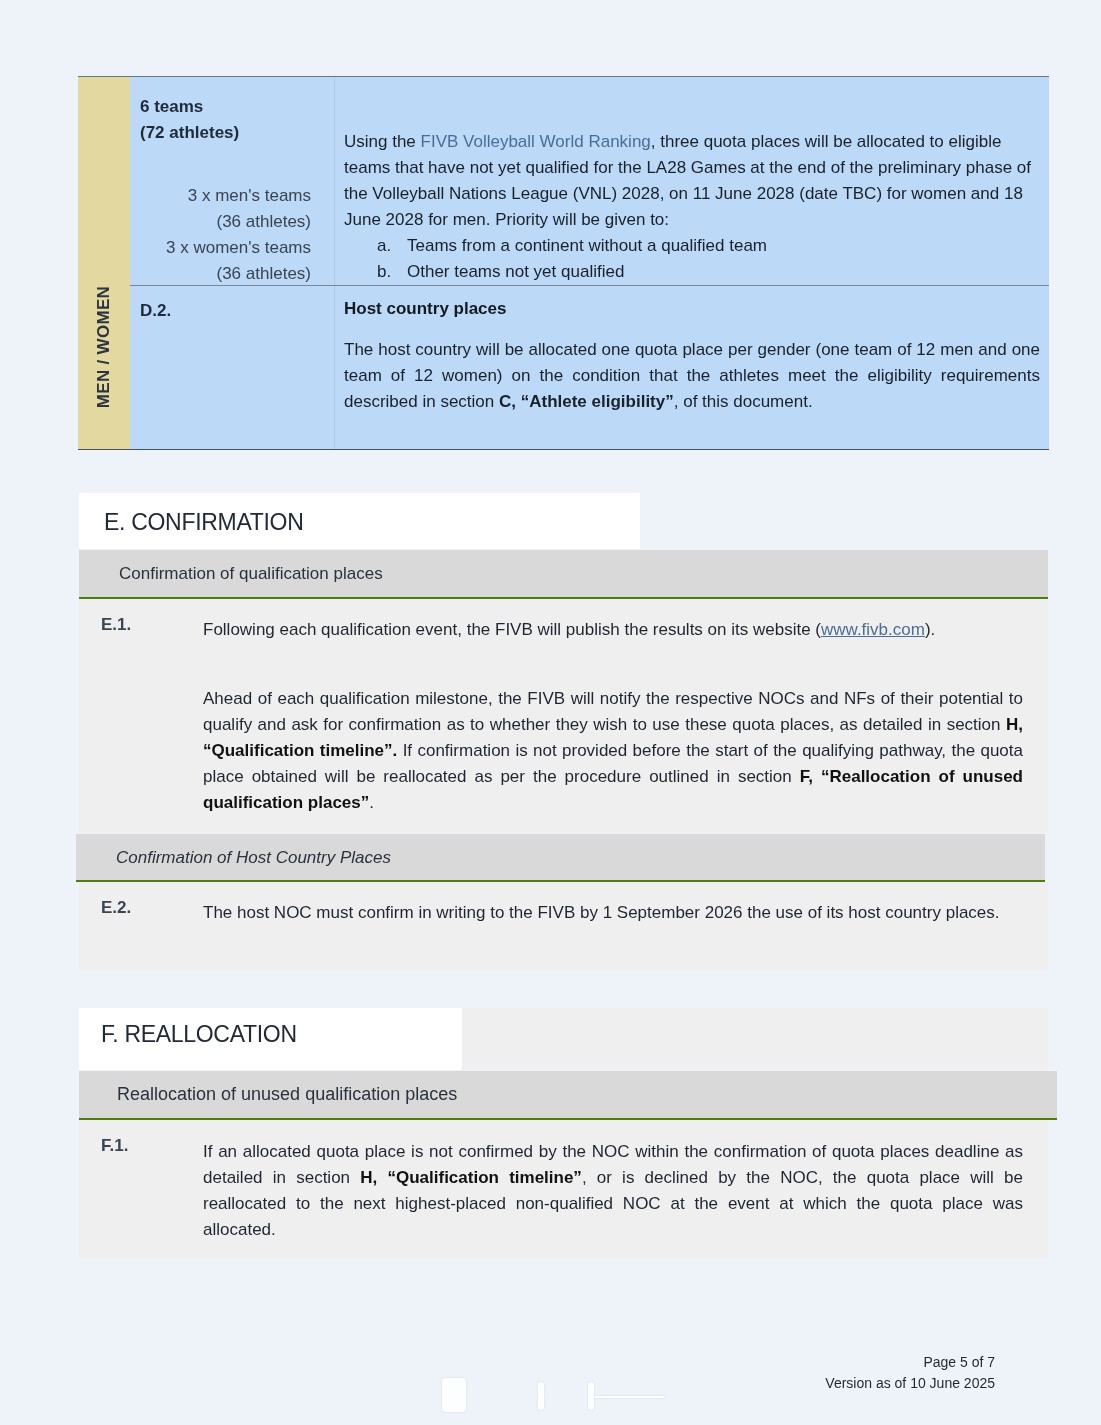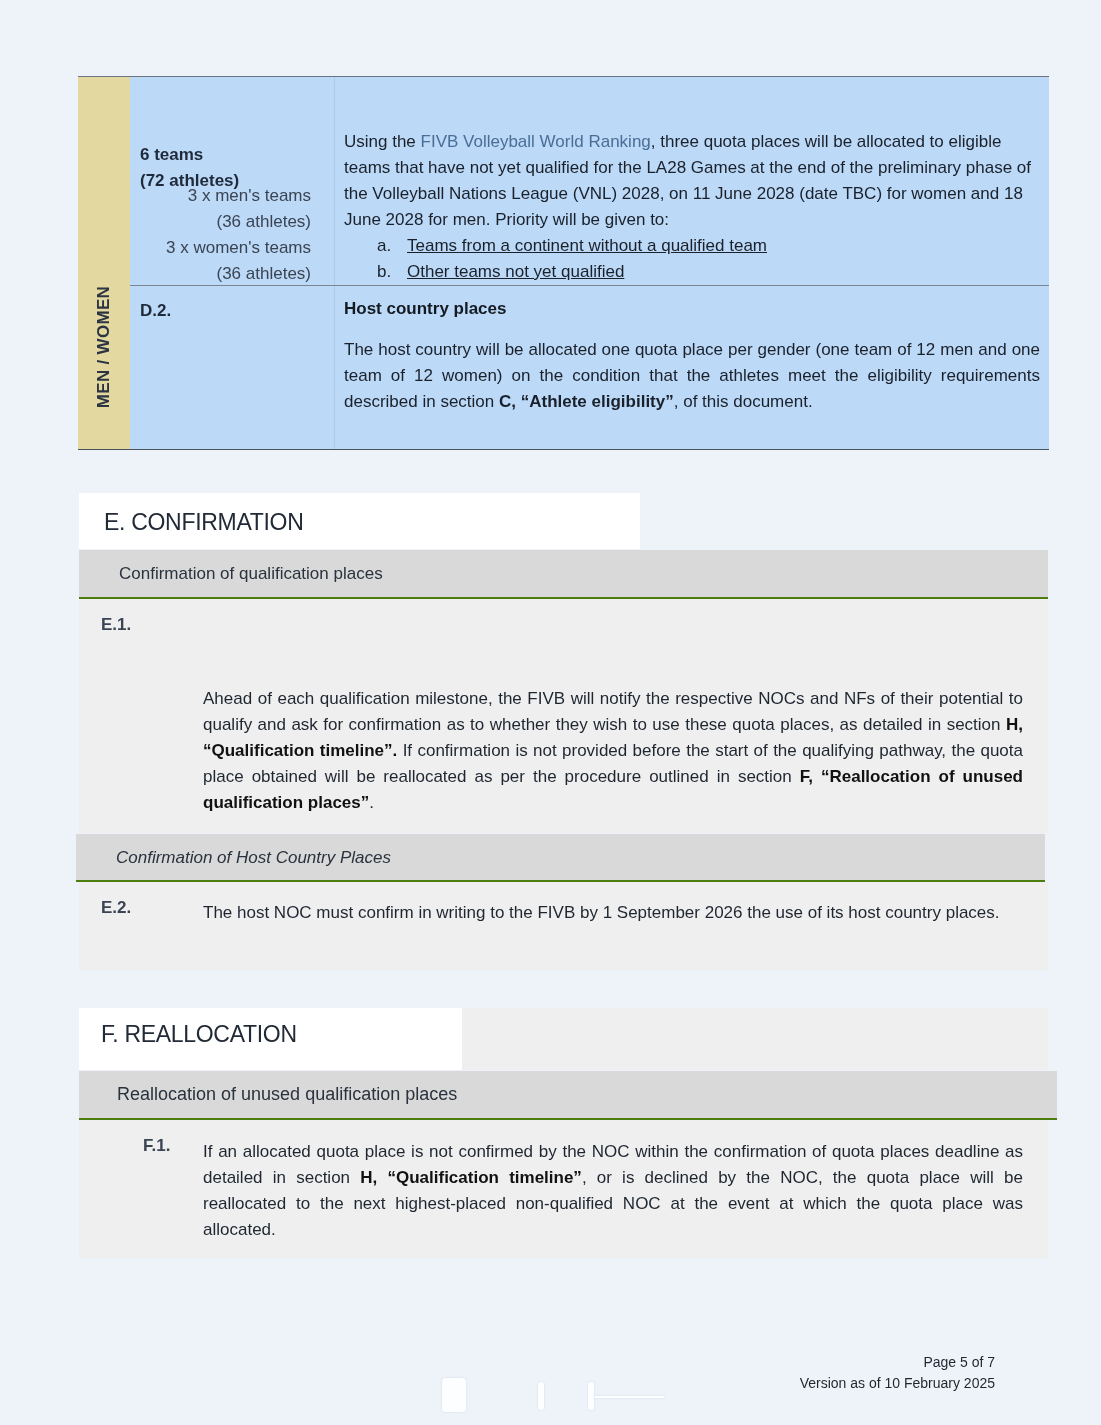--- a/index.html
+++ b/index.html
@@ -35,21 +35,21 @@
   .row-divider {
     position: absolute; left: 52px; right: 0; top: 208px; height: 1px;
     background: #7b8593;
   }
   .col-divider {
     position: absolute; left: 256px; top: 0; width: 1px; height: 372px;
     background: rgba(120,135,155,0.18);
   }
   .teams-title {
     left: 62px; top: 17px;
-    font-size: 17px; font-weight: bold; color: #1f2a3a; line-height: 26px; margin-top: 48px;
+    font-size: 17px; font-weight: bold; color: #1f2a3a; line-height: 26px;
   }
   .teams-breakdown {
     left: 62px; top: 82px; width: 171px;
     text-align: right;
     font-size: 17px; color: #3a4452; line-height: 26px; margin-top: 24px;
   }
   .d2-id {
     left: 62px; top: 224px;
     font-size: 17px; font-weight: bold; color: #1f2a3a;
   }
@@ -58,21 +58,21 @@
   }
   .pathway-title { left: 266px; top: 4px; }
   .pathway-body {
     left: 266px; top: 52px; width: 696px;
     font-size: 17px; line-height: 26px; color: #1a212b;
   }
   .pathway-body .link { color: #4a6e96; }
   .pathway-list { margin: 0; padding: 0; list-style: none; }
   .pathway-list li { padding-left: 33px; position: relative; }
   .pathway-list li .marker { position: absolute; left: 33px; width: 30px; }
-  .pathway-list li .txt { padding-left: 30px; display: inline-block; text-decoration: underline; }
+  .pathway-list li .txt { padding-left: 30px; display: inline-block; }
   .host-title { left: 266px; top: 222px; }
   .host-body {
     left: 266px; top: 260px; width: 696px;
     font-size: 17px; line-height: 26px; color: #1a212b;
     text-align: justify;
   }
 
   
   .sec-head {
     background: #ffffff;
@@ -150,20 +150,23 @@
 </div>
 
 <div class="abs sec-head" style="left:79px; top:493px; width:561px; height:56px;">
   <span>E. CONFIRMATION</span>
 </div>
 <div class="abs sub-head" style="left:79px; top:550px; width:969px; height:47px;">
   <span>Confirmation of qualification places</span>
 </div>
 <div class="abs body-band" style="left:79px; top:599px; width:969px; height:234px;">
   <div class="abs item-id" style="left:22px; top:16px;">E.1.</div>
+  <div class="abs para" style="left:124px; top:18px;">
+    <span>Following each qualification event, the FIVB will publish the results on its website (</span><a>www.fivb.com</a><span>).</span>
+  </div>
   <div class="abs para" style="left:124px; top:87px;">
     <span>Ahead of each qualification milestone, the FIVB will notify the respective NOCs and NFs of their potential to qualify and ask for confirmation as to whether they wish to use these quota places, as detailed in section </span><b>H, “Qualification timeline”.</b><span> If confirmation is not provided before the start of the qualifying pathway, the quota place obtained will be reallocated as per the procedure outlined in section </span><b>F, “Reallocation of unused qualification places”</b><span>.</span>
   </div>
 </div>
 
 <div class="abs sub-head" style="left:76px; top:834px; width:969px; height:46px;font-style:italic;">
   <span>Confirmation of Host Country Places</span>
 </div>
 <div class="abs body-band" style="left:79px; top:882px; width:969px; height:88px;">
   <div class="abs item-id" style="left:22px; top:16px;">E.2.</div>
@@ -171,29 +174,29 @@
 </div>
 
 <div class="abs body-band" style="left:79px; top:1008px; width:969px; height:62px;"></div>
 <div class="abs sec-head" style="left:79px; top:1008px; width:383px; height:62px;">
   <span style="left:22px; top:13px;">F. REALLOCATION</span>
 </div>
 <div class="abs sub-head" style="left:79px; top:1071px; width:969px; height:47px;padding-left:9px;">
   <span style="left:38px; top:13px; font-size:18px;">Reallocation of unused qualification places</span>
 </div>
 <div class="abs body-band" style="left:79px; top:1120px; width:969px; height:138px;">
-  <div class="abs item-id" style="left:22px; top:16px;margin-left:42px;">F.1.</div>
+  <div class="abs item-id" style="left:22px; top:16px;">F.1.</div>
   <div class="abs para" style="left:124px; top:19px;">
     <span>If an allocated quota place is not confirmed by the NOC within the confirmation of quota places deadline as detailed in section </span><b>H, “Qualification timeline”</b><span>, or is declined by the NOC, the quota place will be reallocated to the next highest-placed non-qualified NOC at the event at which the quota place was allocated.</span>
   </div>
 </div>
 
 <div class="abs footer">
   <div>Page 5 of 7</div>
-  <div>Version as of 10 February 2025</div>
+  <div>Version as of 10 June 2025</div>
 </div>
 
 <div class="abs scrollbar-ghost">
   <div class="ghost-bar" style="left:4px; top:0; width:24px; height:34px;"></div>
   <div class="ghost-bar" style="left:100px; top:4px; width:6px; height:28px;"></div>
   <div class="ghost-bar" style="left:150px; top:4px; width:6px; height:28px;"></div>
   <div class="ghost-bar" style="left:156px; top:18px; width:70px; height:2px;"></div>
 </div>
 
 </body></html>

